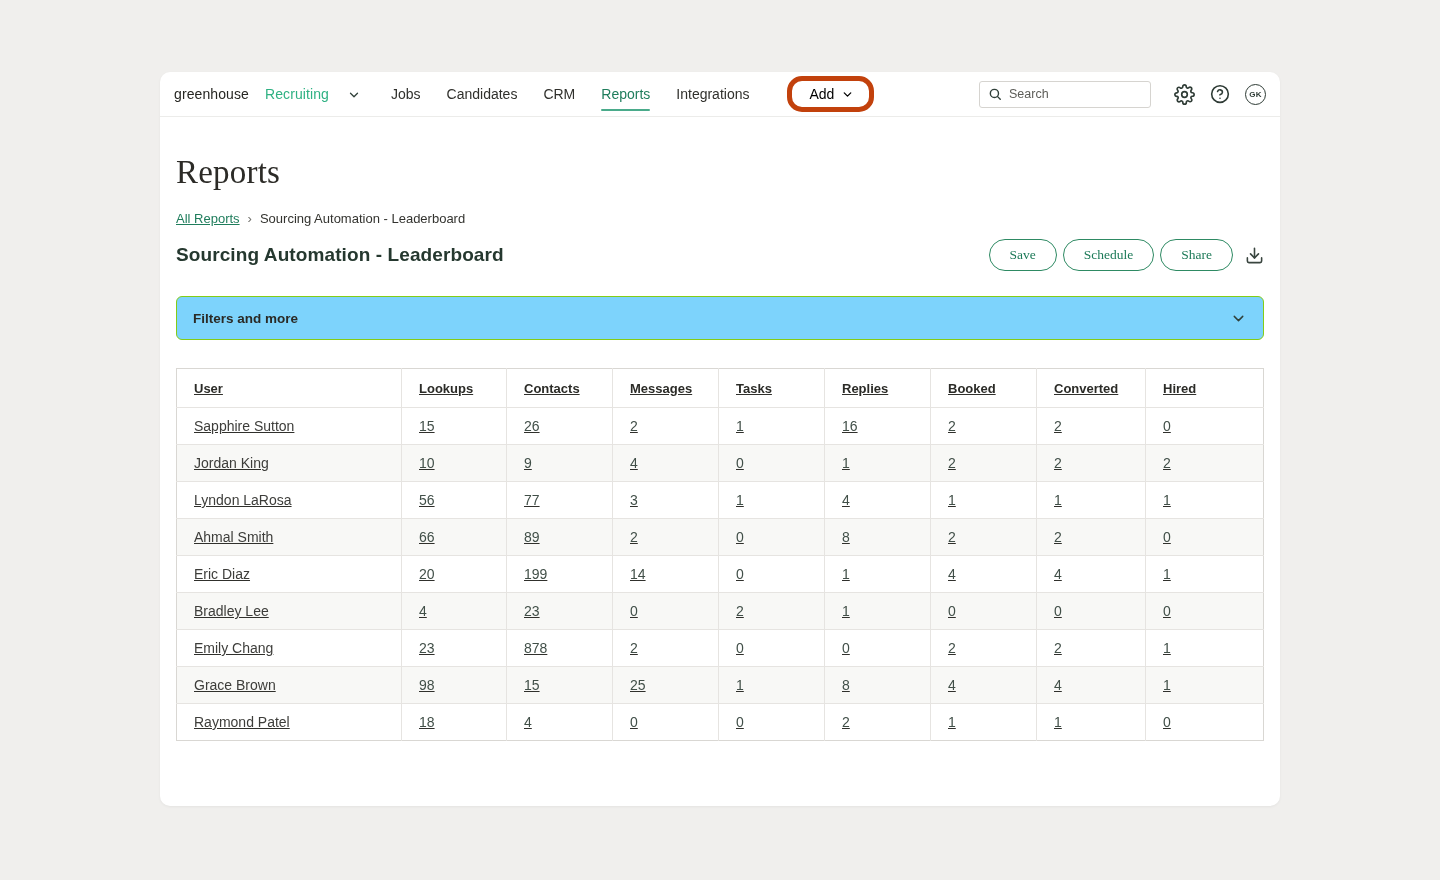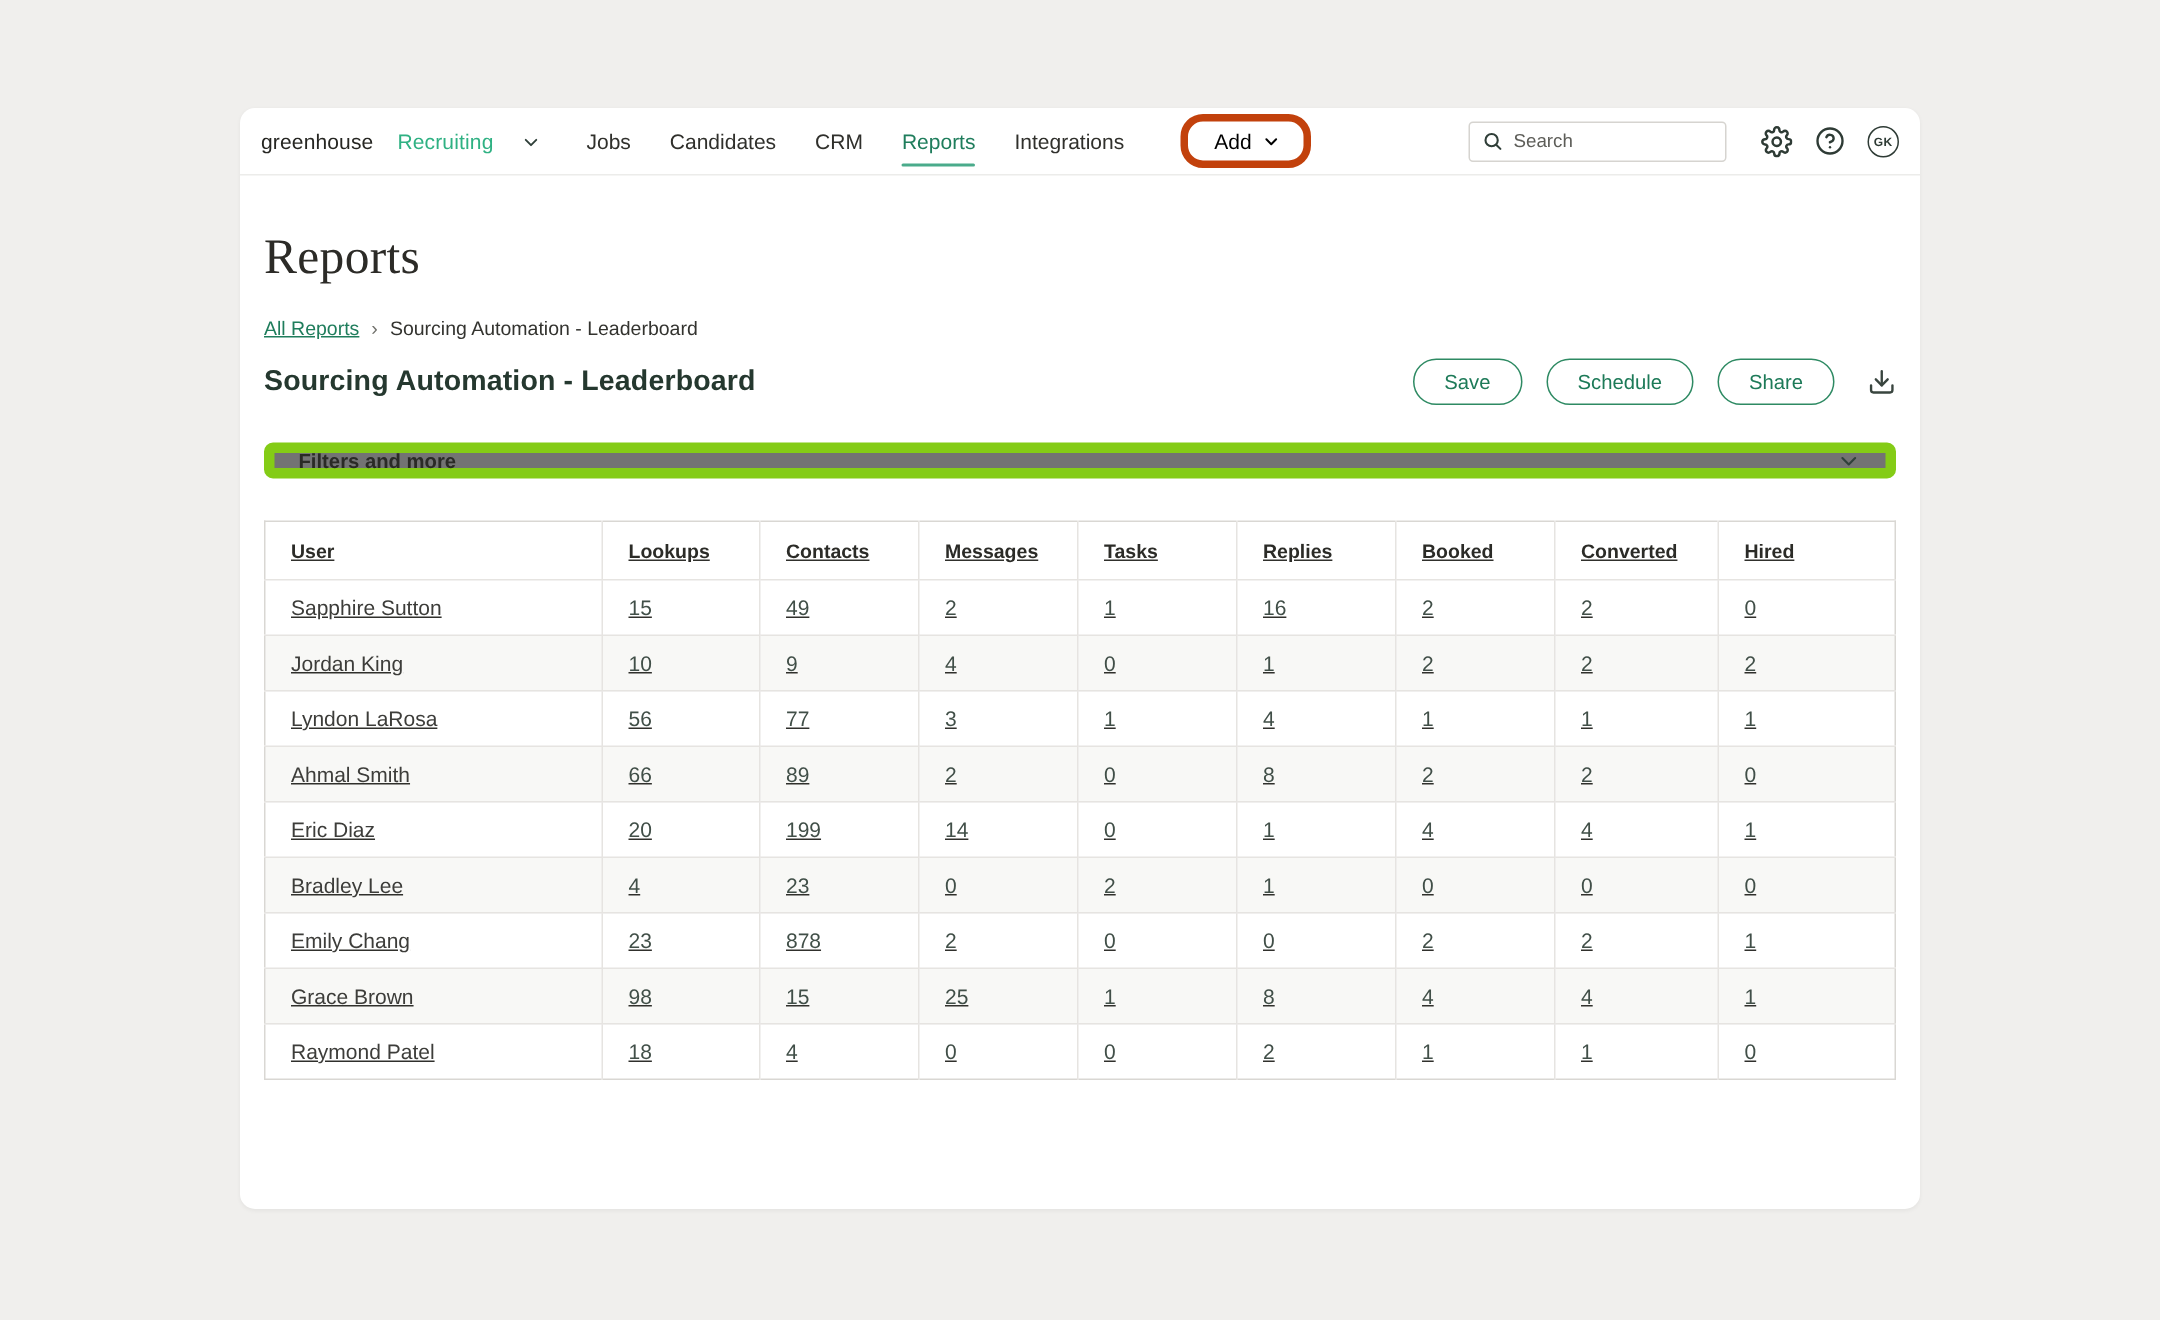--- a/index.html
+++ b/index.html
@@ -143,44 +143,44 @@
     margin-top: 13px;
     display: flex;
     align-items: center;
   }
   h2.report-title {
     font-size: 19px;
     font-weight: 700;
     color: #25382f;
     letter-spacing: .1px;
   }
-  .actions { margin-left: auto; display: flex; align-items: center; gap: 16px; }
+  .actions { margin-left: auto; display: flex; align-items: center; gap: 6px; font-family: Liberation Serif, serif; }
   .pill-btn {
     background: #fff;
     border: 1px solid #2e8a63;
     color: #1d7a58;
     border-radius: 16px;
     padding: 7px 20px;
     font-size: 13.5px;
     font-family: inherit;
     cursor: pointer;
   }
   .download { color: #39453f; margin-left: 6px; }
   
   .filters-bar {
     margin-top: 25px;
-    height: 24px;
-    border: 7px solid #84cc16;
+    height: 44px;
+    border: 1px solid #84cc16;
     border-radius: 6px;
     display: flex;
     align-items: center;
     justify-content: space-between;
     padding: 0 16px;
     cursor: pointer;
-    background: #737373;
+    background: #7dd3fc;
   }
   .filters-bar .label { font-size: 13.5px; font-weight: 700; color: #2a2a26; }
   .filters-bar svg { color: #30403a; }
   
   table.report {
     margin-top: 28px;
     width: 100%;
     border-collapse: collapse;
     table-layout: fixed;
     border: 1px solid #d9d7d3;
@@ -334,21 +334,21 @@
           <th>Replies</th>
           <th>Booked</th>
           <th>Converted</th>
           <th>Hired</th>
         </tr>
       </thead>
       <tbody>
           <tr>
             <td class="user-cell">Sapphire Sutton</td>
             <td>15</td>
-            <td>49</td>
+            <td>26</td>
             <td>2</td>
             <td>1</td>
             <td>16</td>
             <td>2</td>
             <td>2</td>
             <td>0</td>
           </tr>
           <tr>
             <td class="user-cell">Jordan King</td>
             <td>10</td>

